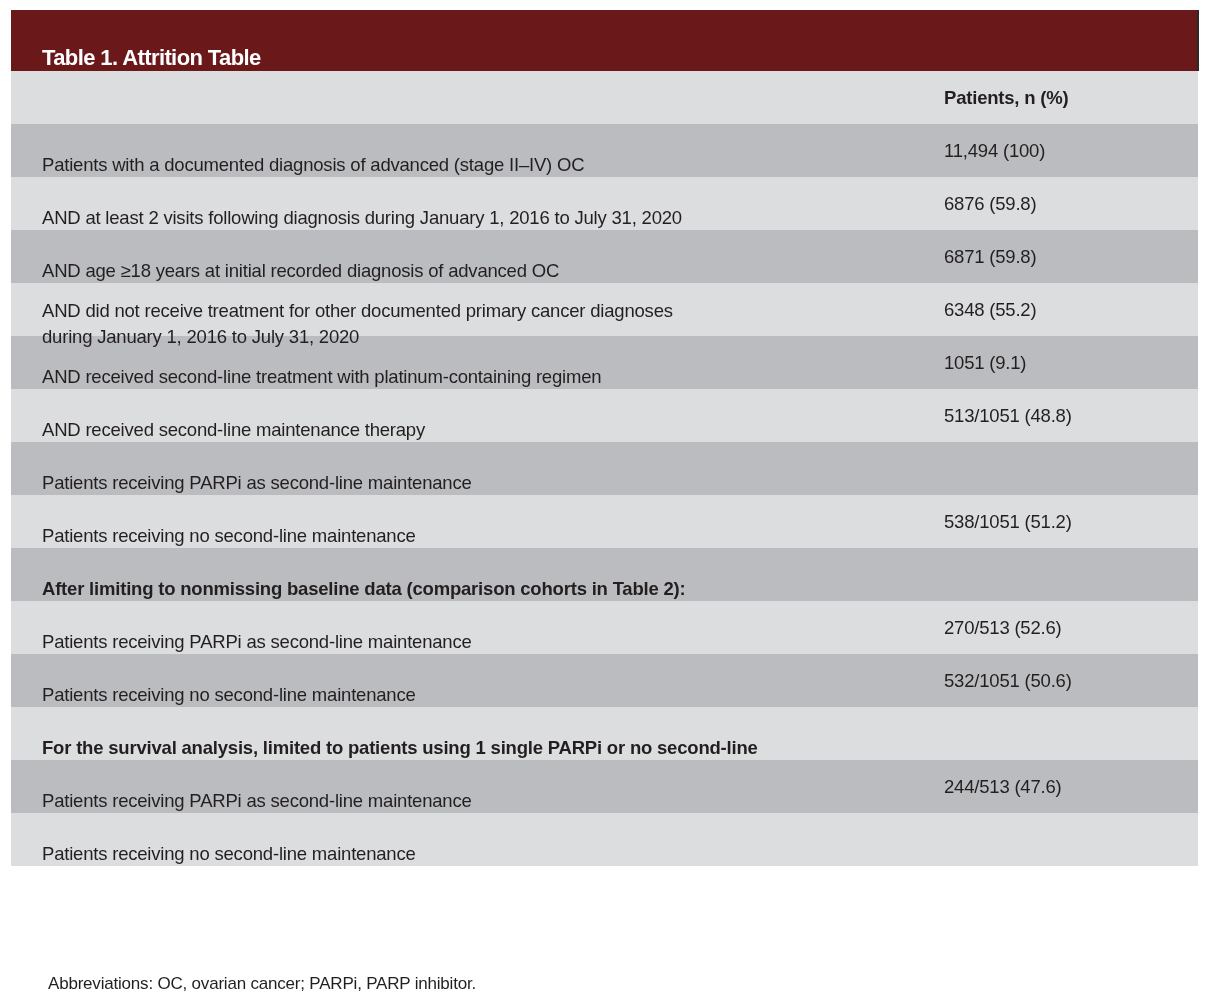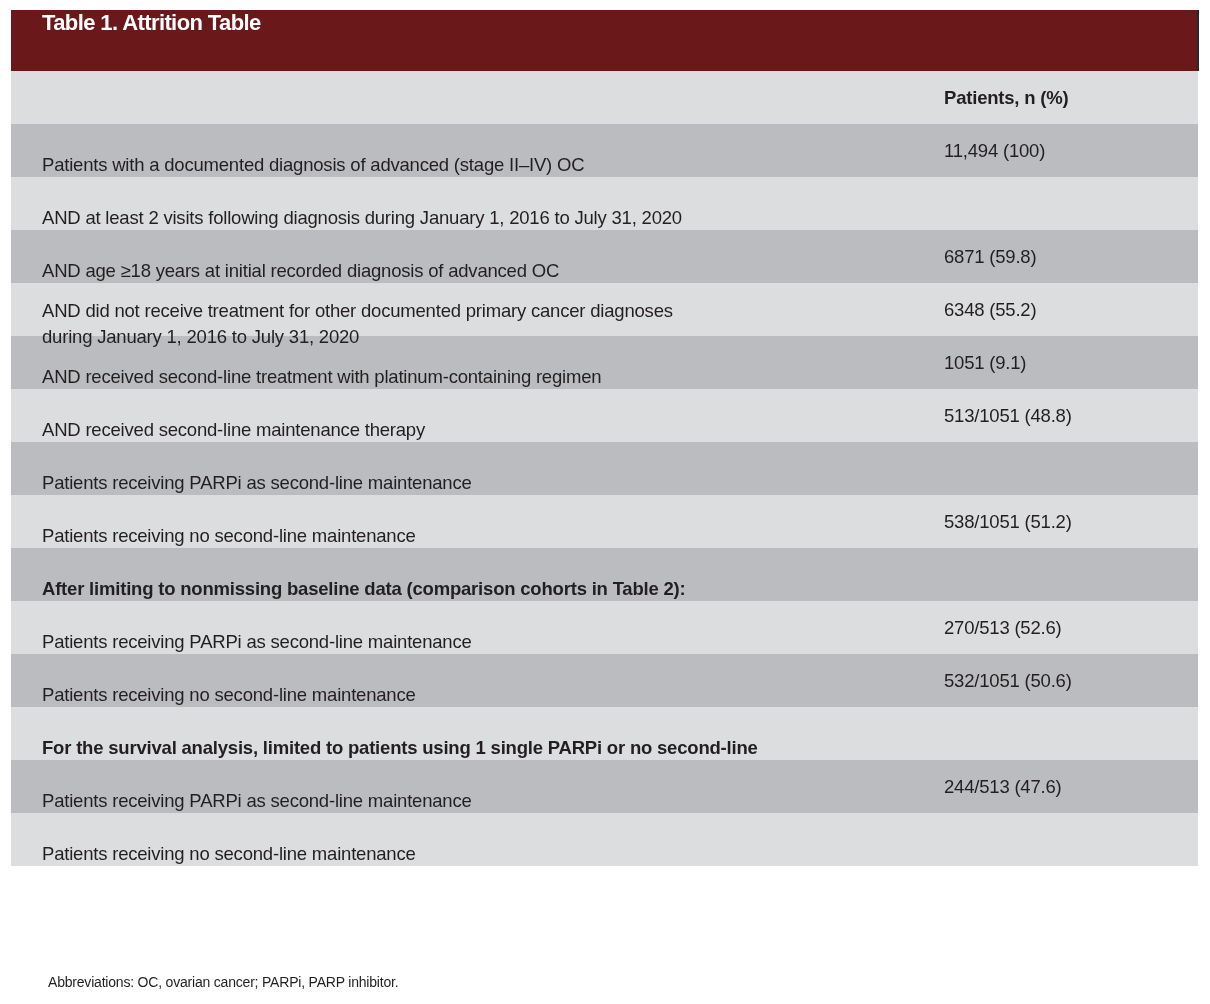--- a/index.html
+++ b/index.html
@@ -17,21 +17,21 @@
       left: 11px;
       top: 10px;
       width: 1188px;
     }
     .title-bar {
       height: 61px;
       background: #6b181b;
       border-right: 2px solid #2a2a2a;
       box-sizing: border-box;
       display: flex;
-      align-items: flex-start;
+      align-items: flex-end;
       padding-left: 31px;
     }
     .title-bar span {
       color: #ffffff;
       font-weight: bold;
       font-size: 22px;
       letter-spacing: -0.6px;
     }
     .rows {
       width: 1187px;
@@ -57,21 +57,21 @@
       flex: 1;
       padding-left: 31px;
       box-sizing: border-box;
     }
     .row.bold .label, .row .value.bold { font-weight: bold; }
     .row.header .label, .row.header .value { font-weight: bold; }
     .footnote {
       position: absolute;
       left: 48px;
       top: 974px;
-      font-size: 14px;
+      font-size: 17px;
       letter-spacing: -0.2px;
     }
   </style>
 </head>
 <body>
 
 <div class="table-wrap">
   <div class="title-bar">
     <span>Table 1. Attrition Table</span>
   </div>
@@ -80,20 +80,21 @@
       <div class="label"></div>
       <div class="value">Patients, n (%)</div>
     </div>
 
     <div class="row dark">
       <div class="label">Patients with a documented diagnosis of advanced (stage II–IV) OC</div>
       <div class="value">11,494 (100)</div>
     </div>
     <div class="row light">
       <div class="label">AND at least 2 visits following diagnosis during January 1, 2016 to July 31, 2020</div>
+      <div class="value">6876 (59.8)</div>
     </div>
     <div class="row dark">
       <div class="label">AND age ≥18 years at initial recorded diagnosis of advanced OC</div>
       <div class="value">6871 (59.8)</div>
     </div>
     <div class="row light">
       <div class="label">
         <div>AND did not receive treatment for other documented primary cancer diagnoses</div>
         <div>during January 1, 2016 to July 31, 2020</div>
       </div>

